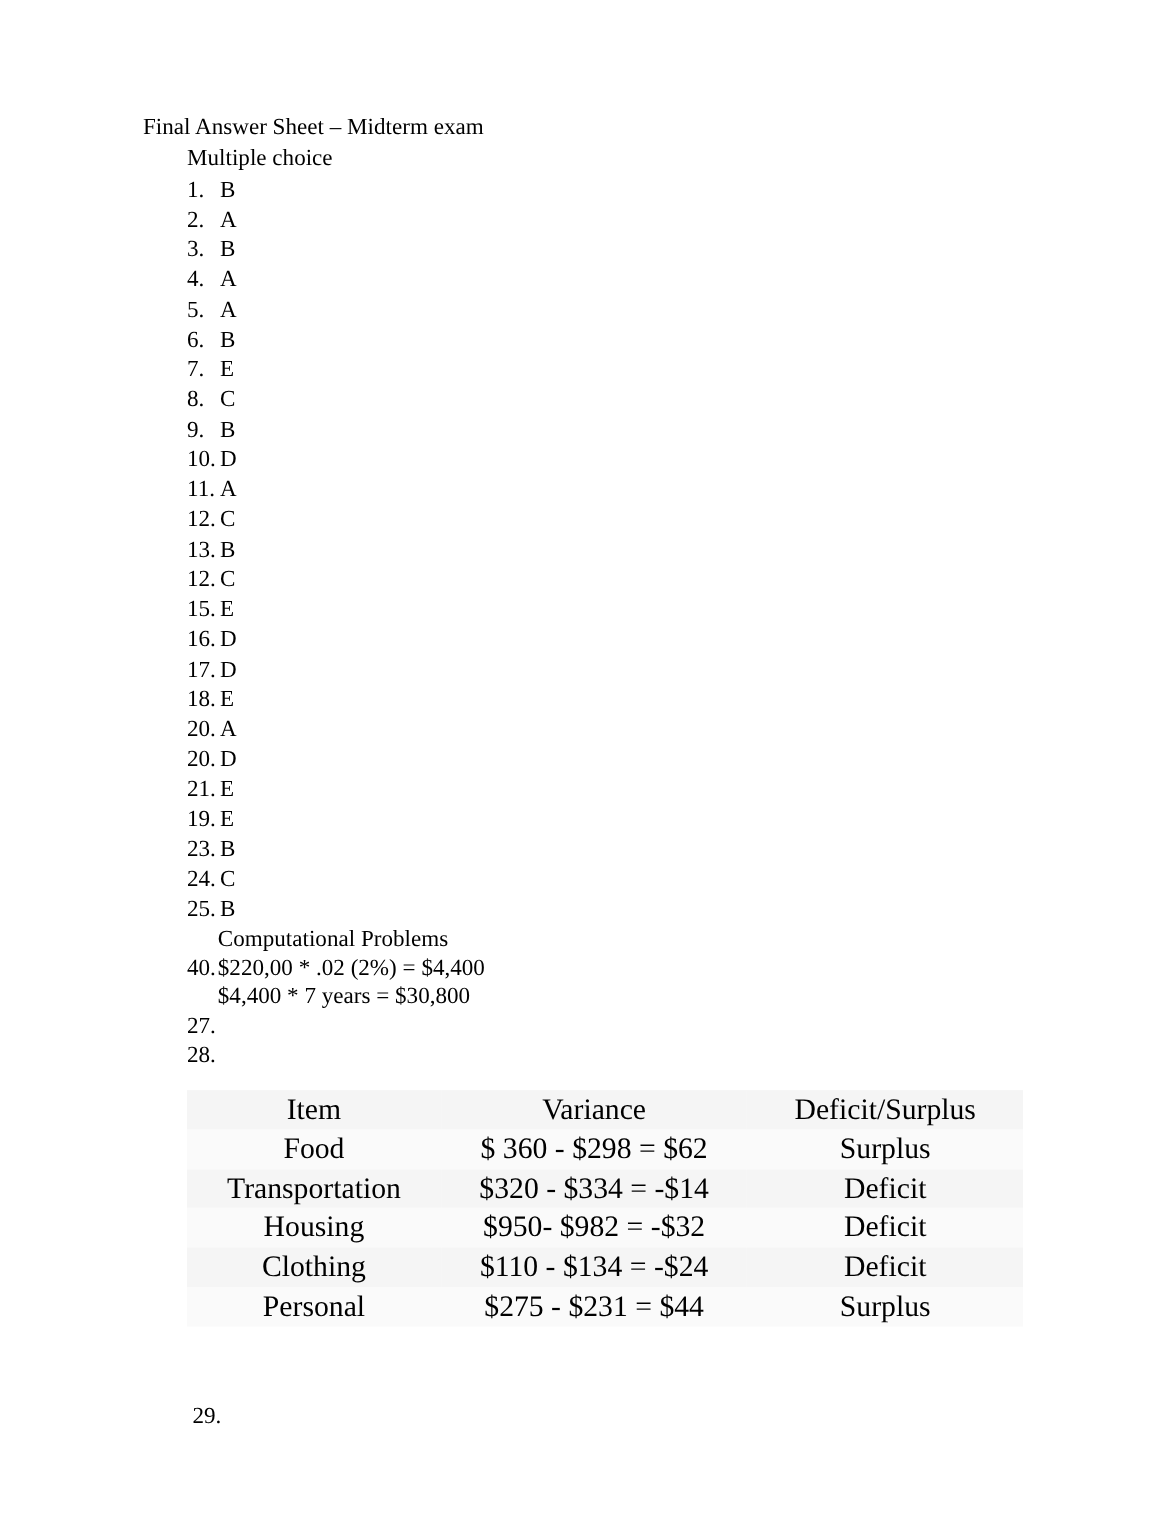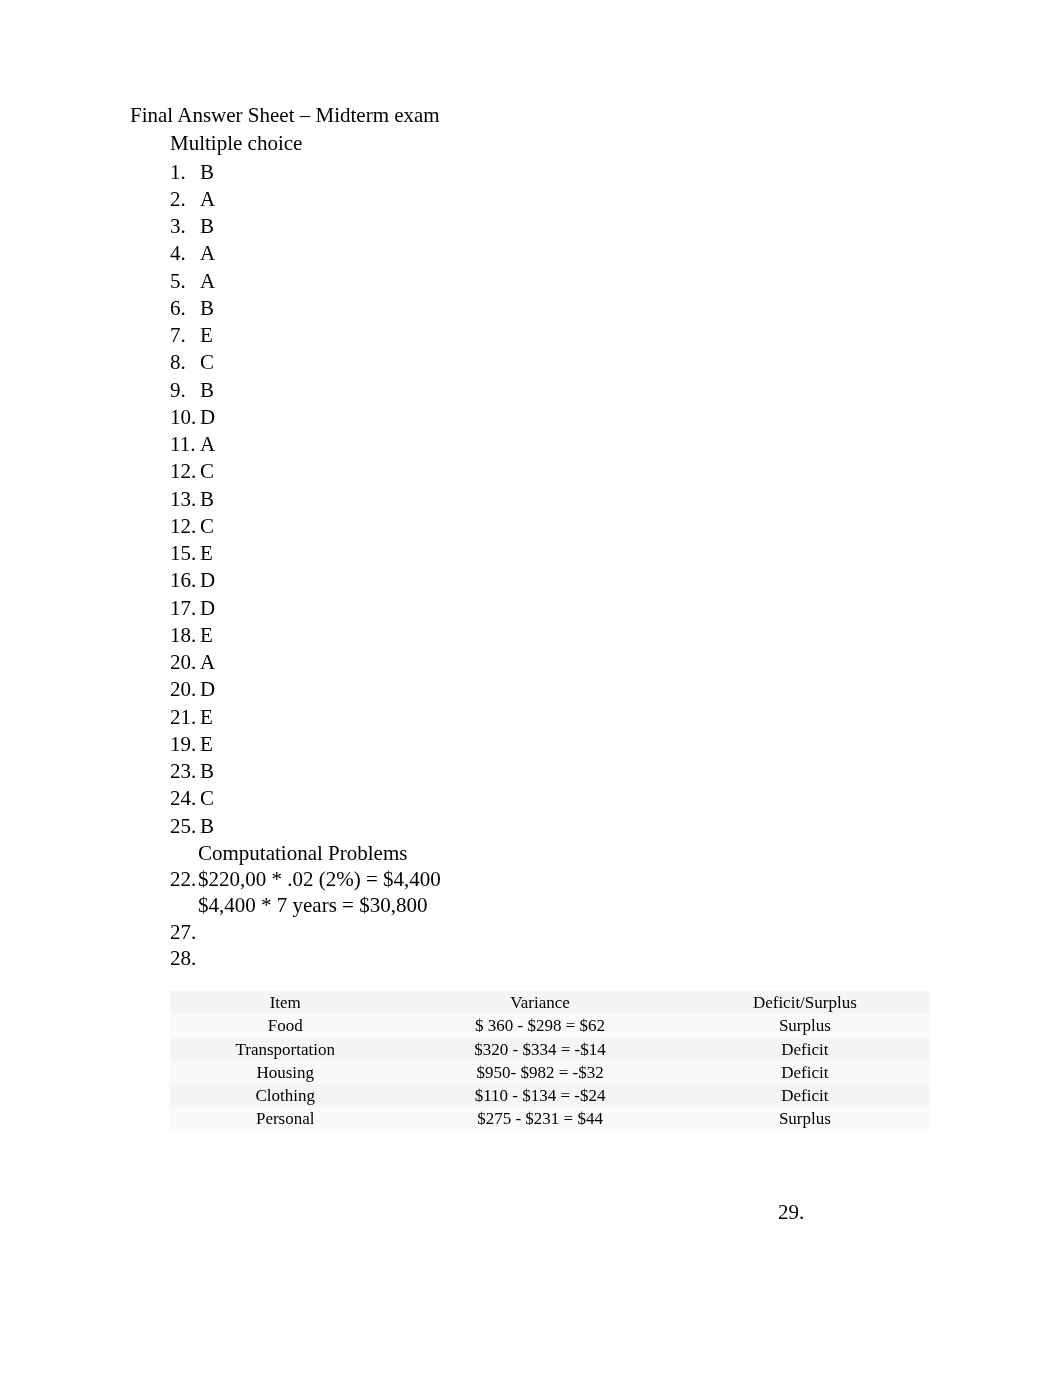--- a/index.html
+++ b/index.html
@@ -65,34 +65,33 @@
     background: #f5f5f5;
   }
   table.budget tr:nth-child(even) td,
   table.budget tr:nth-child(even) th {
     background: #fafafa;
   }
   table.budget th, table.budget td {
     font-weight: normal;
     text-align: center;
     padding: 1px 6px;
-    font-size: 17px;
+    font-size: 27px;
     border: none;
   }
   table.budget th:nth-child(1),
   table.budget td:nth-child(1) { width: 220px; }
   table.budget th:nth-child(2),
   table.budget td:nth-child(2) { width: 270px; }
   table.budget th:nth-child(3),
   table.budget td:nth-child(3) { width: 240px; }
 
   .q29 {
     margin-top: 68px;
-    margin-left: 60px;
-    justify-content: flex-end;
+    margin-left: 45px;
   }
 </style>
 </head>
 <body>
 
 <div class="page">
 
   <div class="title-line">Final Answer Sheet – Midterm exam</div>
 
   <div class="section-label">Multiple choice</div>
@@ -196,21 +195,21 @@
       </li>
     <li>
         <span class="num">25.</span>
         <span>B</span>
       </li>
   </ol>
 
   <div class="comp-label">Computational Problems</div>
 
   <div class="indent-1 numbered-line">
-    <span class="num">22.</span>
+    <span class="num">40.</span>
     <span>$220,00 * .02 (2%) = $4,400</span>
   </div>
   <div class="indent-2">$4,400 * 7 years = $30,800</div>
 
   <div class="indent-1 numbered-line">
     <span class="num">27.</span>
   </div>
 
   <div class="indent-1 numbered-line">
     <span class="num">28.</span>

